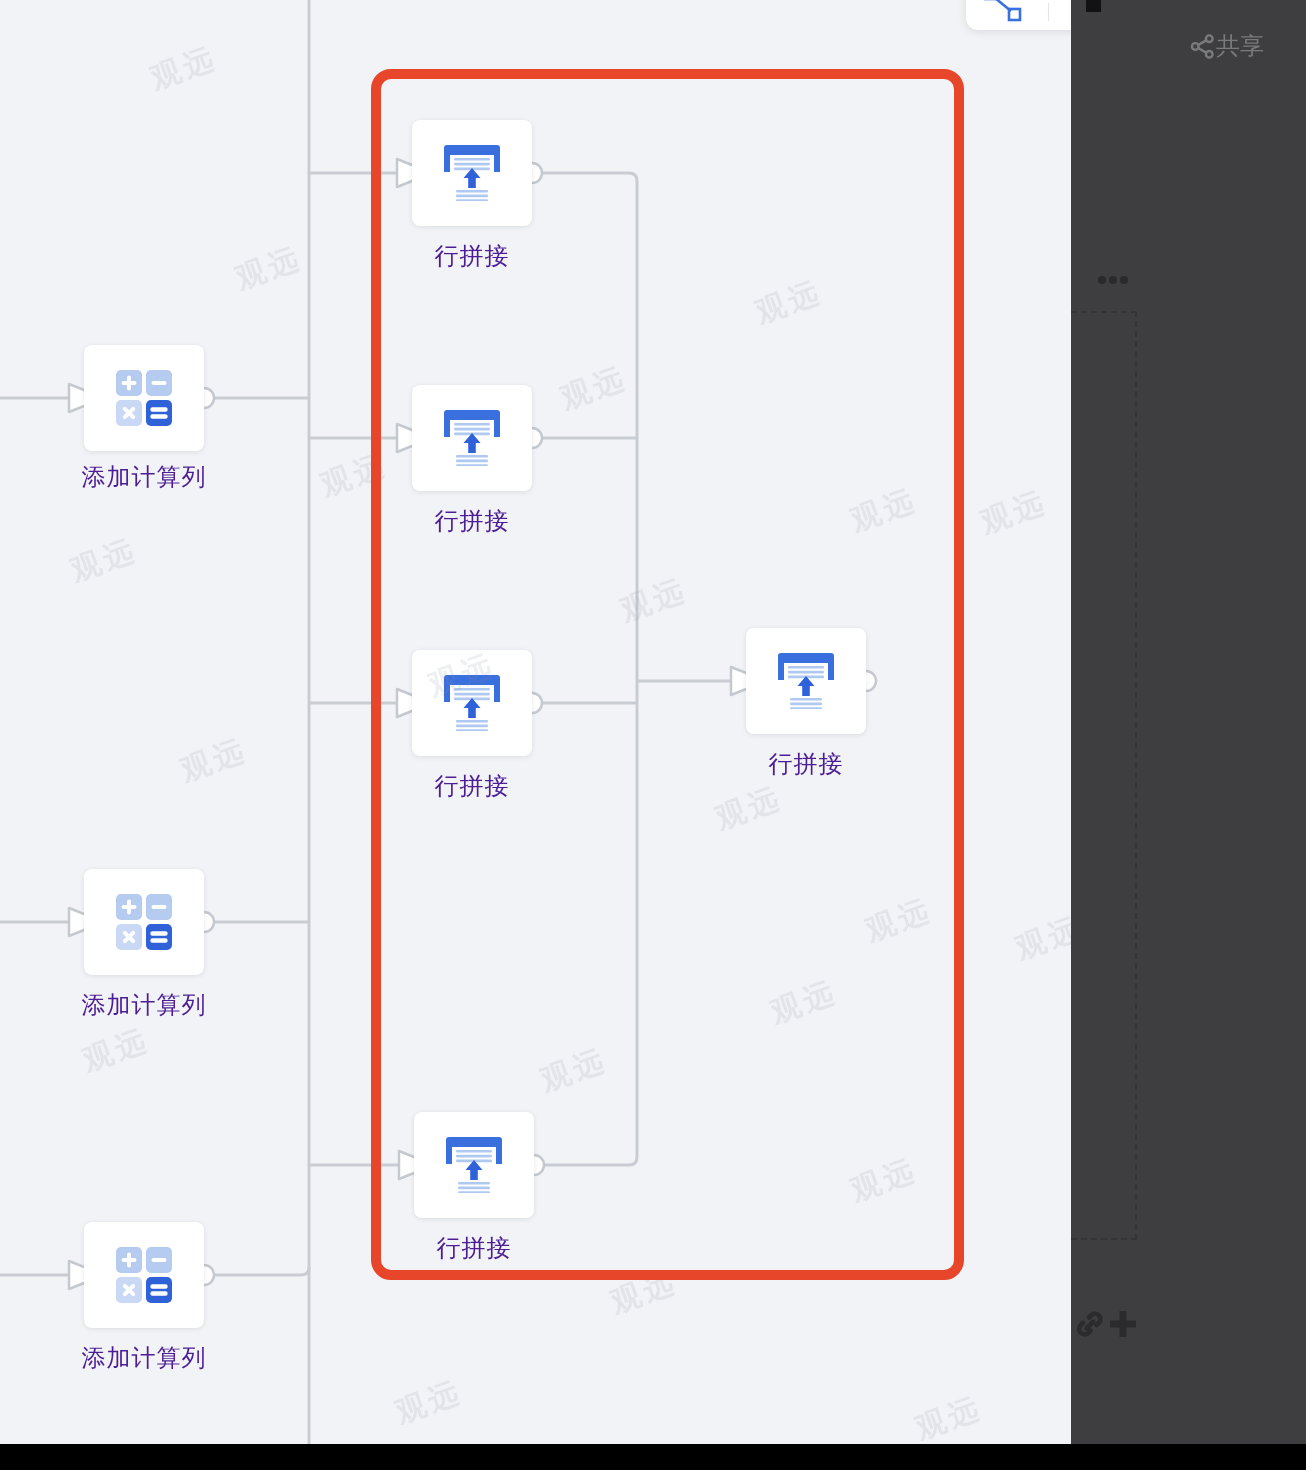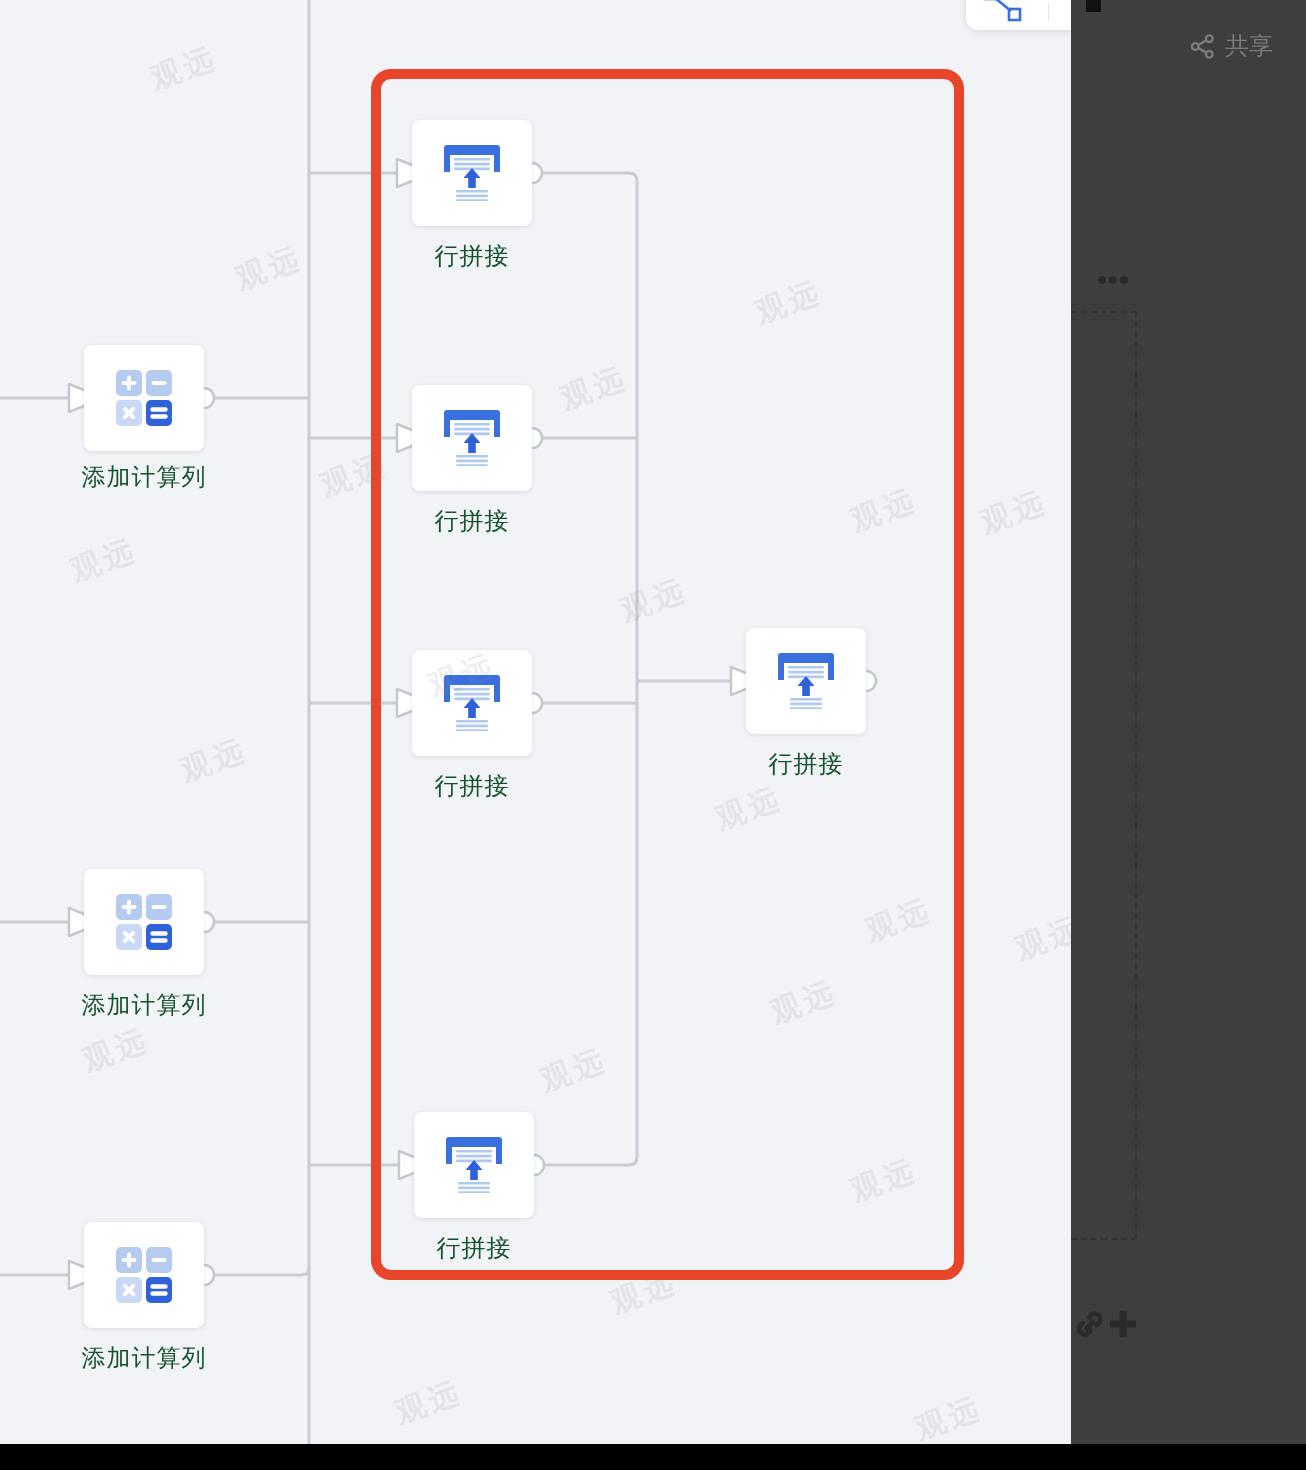--- a/index.html
+++ b/index.html
@@ -14,21 +14,21 @@
   #edges{position:absolute;left:0;top:0;z-index:1;}
   .node-card{
     position:absolute;width:120px;height:106px;
     background:#FFFFFF;border-radius:8px;
     box-shadow:0 1px 5px rgba(31,35,41,.10);
     z-index:2;
   }
   .node-card svg{position:absolute;left:32px;top:25px;}
   .node-label{
     position:absolute;width:240px;text-align:center;
-    font-size:24px;letter-spacing:1px;color:#14532d;z-index:2;
+    font-size:24px;letter-spacing:1px;color:#4c1d95;z-index:2;
   }
   .wm{
     position:absolute;z-index:3;
     font-size:30px;font-weight:bold;color:rgba(132,144,163,0.14);
     transform:rotate(-20deg);white-space:nowrap;pointer-events:none;
     letter-spacing:4px;
   }
   #highlight-rect{
     position:absolute;left:371px;top:69px;width:593px;height:1211px;
     border:10px solid #E8462B;border-radius:20px;
@@ -42,21 +42,21 @@
   }
   #mini-toolbar .divider{
     position:absolute;left:82px;top:21px;width:1px;height:18px;background:#E2E4E9;
   }
   
   #dark-overlay{
     position:absolute;left:1071px;top:0;width:235px;height:1444px;
     background:#3E3E40;z-index:6;overflow:hidden;
   }
   #share-button{
-    position:absolute;left:118px;top:30px;display:flex;align-items:center;gap:9px;
+    position:absolute;left:118px;top:30px;display:flex;align-items:center;
     color:#797A7E;font-size:24px;cursor:pointer;
   }
   #ellipsis-menu{position:absolute;left:25px;top:272px;}
   #drop-zone{
     position:absolute;left:-10px;top:311px;width:76px;height:929px;
     border:2px dashed #343436;border-radius:2px;box-sizing:border-box;
   }
   #link-button{position:absolute;left:4px;top:1308px;}
   #add-button{position:absolute;left:36px;top:1308px;}
   #toolbar-shadow-fragment{

